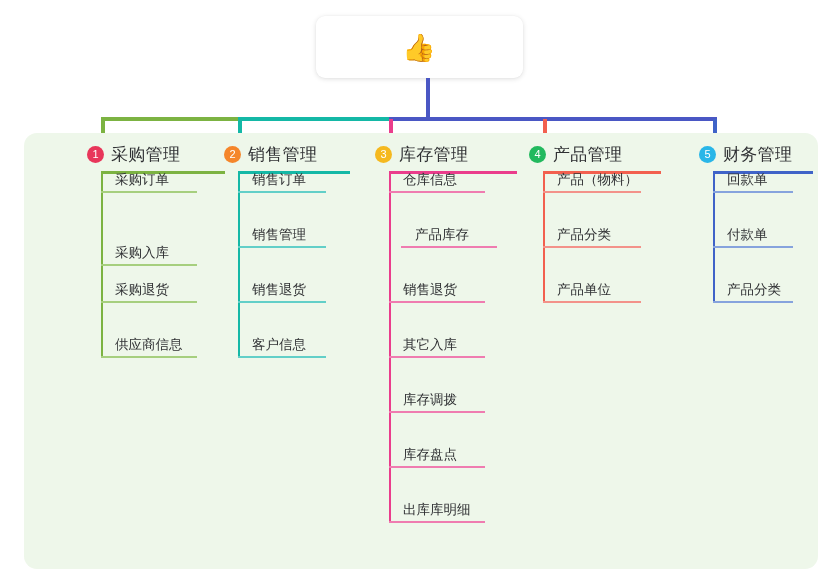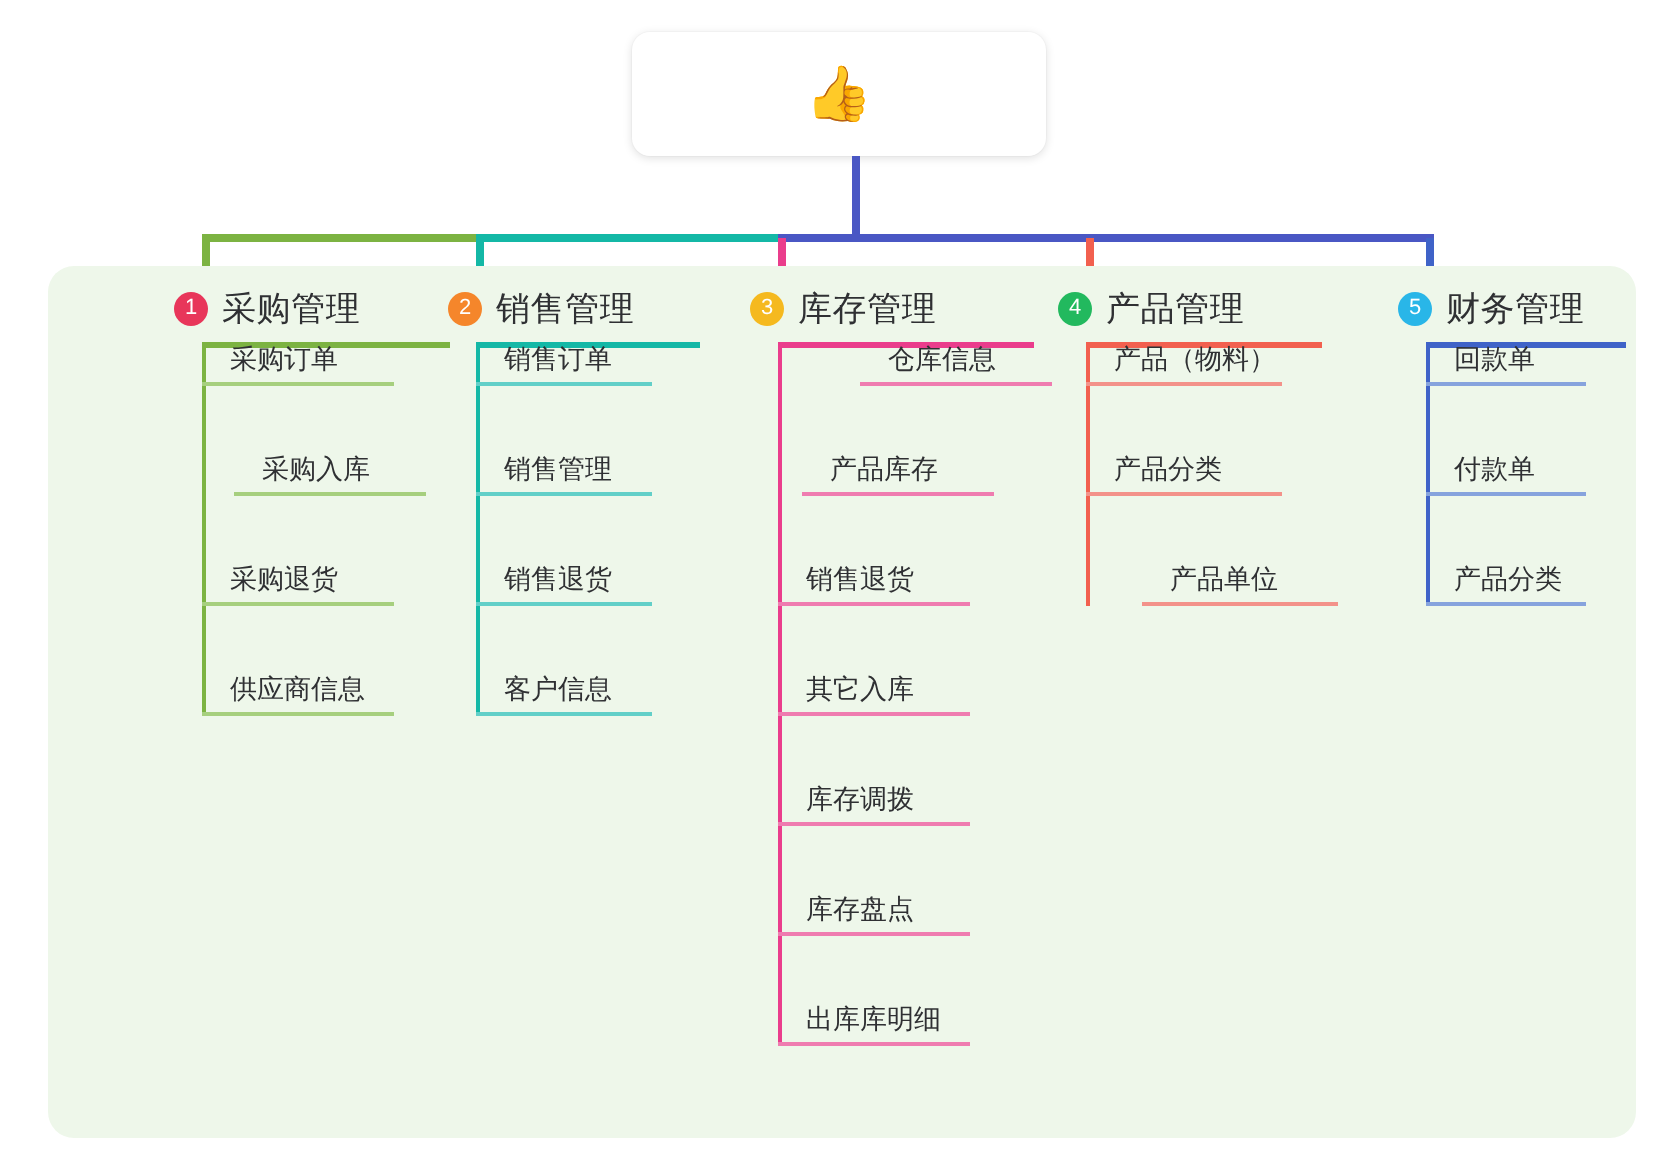--- a/index.html
+++ b/index.html
@@ -98,21 +98,21 @@
           <div class="col-head">
             <span class="badge" style="background: rgb(232, 54, 90);">1</span>
             <span class="col-title">采购管理</span>
           </div>
           <div class="head-rule" style="width: 124px; background: rgb(124, 179, 66);"></div>
           <div class="spine" style="left: 14px; height: 187px; background: rgb(124, 179, 66);"></div>
           <div class="item" style="top: 34px; width: 96px; height: 26px;">
             <span class="item-label">采购订单</span>
             <div class="item-rule" style="width: 96px; background: rgb(166, 207, 126);"></div>
           </div>
-          <div class="item" style="top: 89px; width: 96px; height: 26px; margin-left: 16px;">
+          <div class="item" style="top: 107px; width: 96px; height: 26px;">
             <span class="item-label">采购入库</span>
             <div class="item-rule" style="width: 96px; background: rgb(166, 207, 126);"></div>
           </div>
           <div class="item" style="top: 144px; width: 96px; height: 26px;">
             <span class="item-label">采购退货</span>
             <div class="item-rule" style="width: 96px; background: rgb(166, 207, 126);"></div>
           </div>
           <div class="item" style="top: 199px; width: 96px; height: 26px;">
             <span class="item-label">供应商信息</span>
             <div class="item-rule" style="width: 96px; background: rgb(166, 207, 126);"></div>
@@ -142,21 +142,21 @@
             <div class="item-rule" style="width: 88px; background: rgb(98, 207, 200);"></div>
           </div>
         </div>
         <div class="col" style="left: 351px;">
           <div class="col-head">
             <span class="badge" style="background: rgb(245, 185, 31);">3</span>
             <span class="col-title">库存管理</span>
           </div>
           <div class="head-rule" style="width: 128px; background: rgb(234, 61, 140);"></div>
           <div class="spine" style="left: 14px; height: 352px; background: rgb(234, 61, 140);"></div>
-          <div class="item" style="top: 34px; width: 96px; height: 26px; margin-left: 41px;">
+          <div class="item" style="top: 34px; width: 96px; height: 26px;">
             <span class="item-label">仓库信息</span>
             <div class="item-rule" style="width: 96px; background: rgb(239, 124, 176);"></div>
           </div>
           <div class="item" style="top: 89px; width: 96px; height: 26px; margin-left: 12px;">
             <span class="item-label">产品库存</span>
             <div class="item-rule" style="width: 96px; background: rgb(239, 124, 176);"></div>
           </div>
           <div class="item" style="top: 144px; width: 96px; height: 26px;">
             <span class="item-label">销售退货</span>
             <div class="item-rule" style="width: 96px; background: rgb(239, 124, 176);"></div>
@@ -186,21 +186,21 @@
           <div class="head-rule" style="width: 118px; background: rgb(242, 96, 79);"></div>
           <div class="spine" style="left: 14px; height: 132px; background: rgb(242, 96, 79);"></div>
           <div class="item" style="top: 34px; width: 98px; height: 26px;">
             <span class="item-label">产品（物料）</span>
             <div class="item-rule" style="width: 98px; background: rgb(243, 146, 138);"></div>
           </div>
           <div class="item" style="top: 89px; width: 98px; height: 26px;">
             <span class="item-label">产品分类</span>
             <div class="item-rule" style="width: 98px; background: rgb(243, 146, 138);"></div>
           </div>
-          <div class="item" style="top: 144px; width: 98px; height: 26px; margin-left: 28px;">
+          <div class="item" style="top: 144px; width: 98px; height: 26px;">
             <span class="item-label">产品单位</span>
             <div class="item-rule" style="width: 98px; background: rgb(243, 146, 138);"></div>
           </div>
         </div>
         <div class="col" style="left: 675px;">
           <div class="col-head">
             <span class="badge" style="background: rgb(41, 182, 232);">5</span>
             <span class="col-title">财务管理</span>
           </div>
           <div class="head-rule" style="width: 100px; background: rgb(63, 99, 200);"></div>

